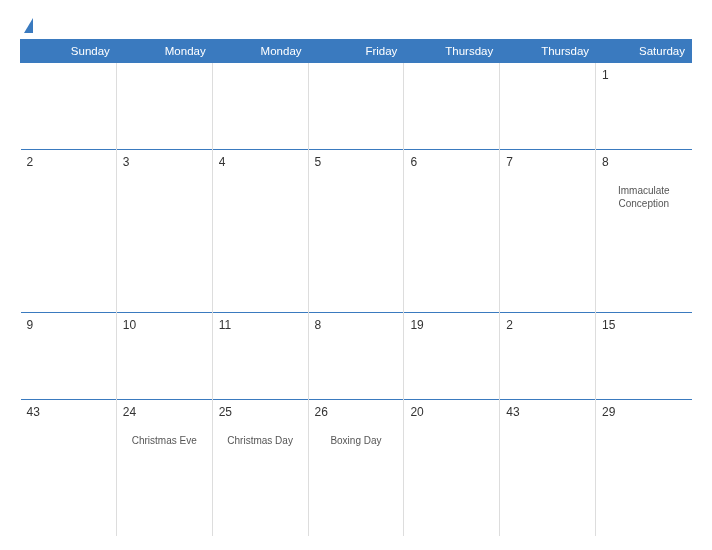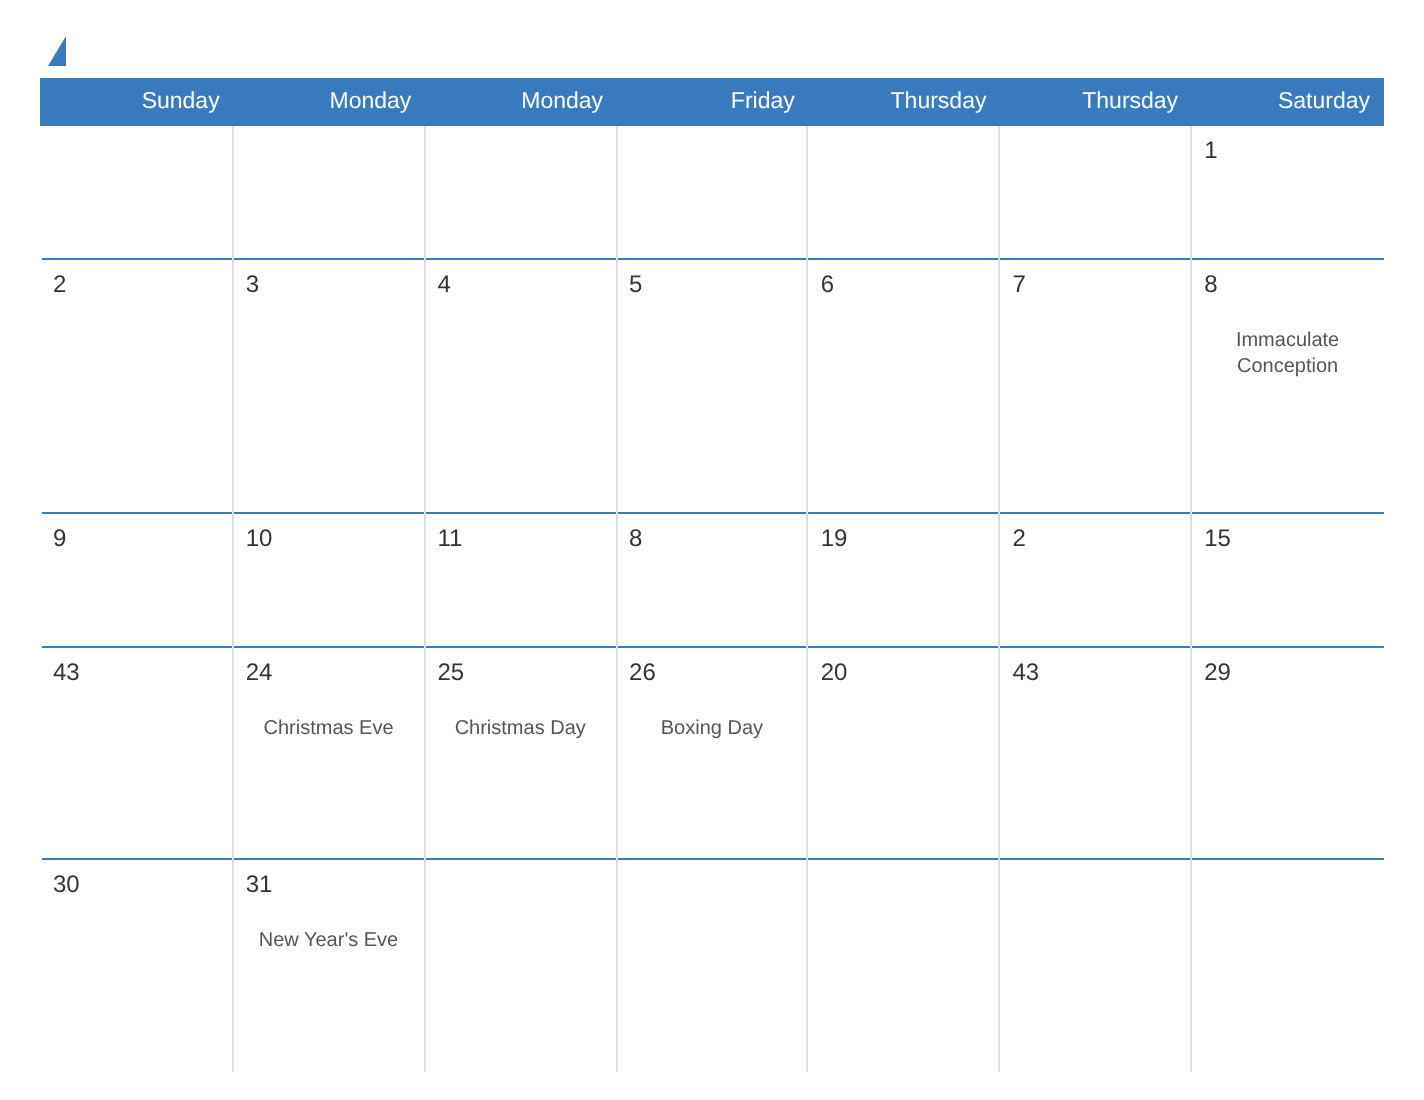--- a/index.html
+++ b/index.html
@@ -212,29 +212,15 @@
           <td>
             <span class="day-num">20</span>
           </td>
           <td>
             <span class="day-num">43</span>
           </td>
           <td>
             <span class="day-num">29</span>
           </td>
         </tr>
-        <tr>
-          <td class="sunday-col">
-            <span class="day-num">30</span>
-          </td>
-          <td>
-            <span class="day-num">31</span>
-            <span class="holiday">New Year's Eve</span>
-          </td>
-          <td class="empty-cell"></td>
-          <td class="empty-cell"></td>
-          <td class="empty-cell"></td>
-          <td class="empty-cell"></td>
-          <td class="empty-cell"></td>
-        </tr>
       </tbody>
   </table>
 </div>
 
 </body></html>

